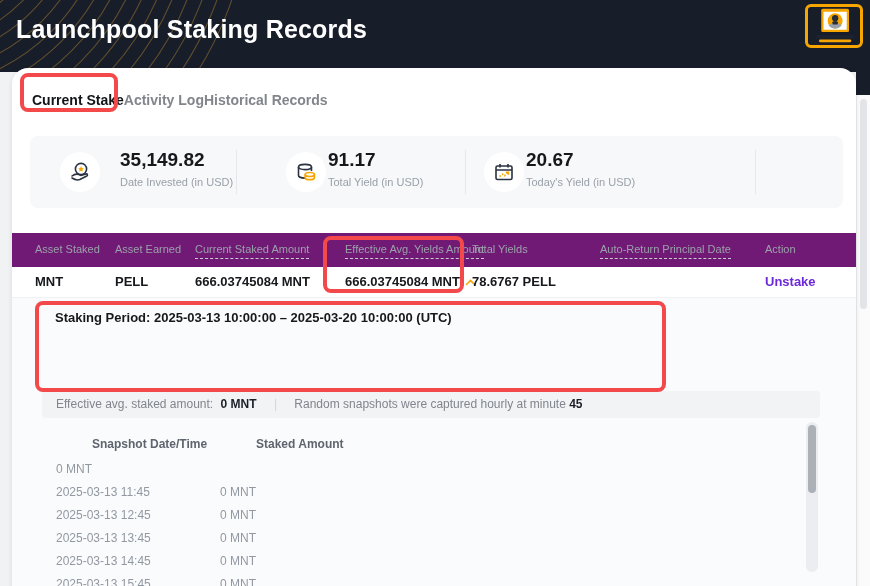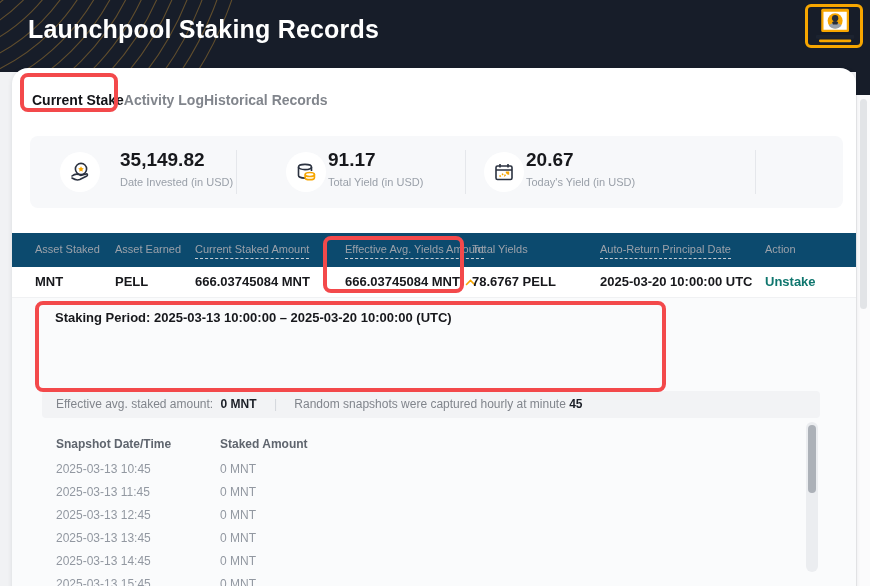--- a/index.html
+++ b/index.html
@@ -3,21 +3,21 @@
 <meta charset="utf-8">
 <style>
   * { margin:0; padding:0; box-sizing:border-box; }
   html,body { background:#e9ebee; }
   body { font-family:"Liberation Sans", sans-serif; }
   .page { position:relative; width:870px; height:586px; overflow:hidden; background:#f1f2f4; }
 
   
   .topbar { position:absolute; left:0; top:0; width:870px; height:72px; background:#171d29; overflow:hidden; }
   .arcs { position:absolute; left:0; top:0; }
-  .topbar h1 { position:absolute; left:28px; top:15px; font-size:25px; font-weight:bold; color:#ffffff; letter-spacing:.2px; }
+  .topbar h1 { position:absolute; left:16px; top:15px; font-size:25px; font-weight:bold; color:#ffffff; letter-spacing:.2px; }
   .notch { position:absolute; right:0; top:72px; width:14px; height:23px; background:#171d29; }
   .pagescroll { position:absolute; right:0; top:95px; width:14px; height:491px; background:#fbfbfc; border-left:1px solid #ececee; }
   .pagescroll .pthumb { position:absolute; left:3px; top:4px; width:7px; height:210px; background:#e2e4e7; border-radius:4px; }
 
   
   .profile-box { position:absolute; right:7px; top:4px; width:58px; height:44px; border:3px solid #f7a600; border-radius:6px; display:flex; align-items:center; justify-content:center; cursor:pointer; }
 
   
   .card { position:absolute; left:12px; top:68px; width:844px; height:540px; background:#ffffff; border-radius:16px 16px 0 0; box-shadow:0 1px 5px rgba(20,25,40,.10); }
 
@@ -27,43 +27,43 @@
   .tab.active { color:#121317; }
 
   
   .stats { position:absolute; left:18px; top:68px; width:813px; height:72px; background:#f7f8fa; border-radius:8px; }
   .stat-icon { position:absolute; top:16px; width:40px; height:40px; background:#ffffff; border-radius:50%; display:flex; align-items:center; justify-content:center; }
   .stat-value { position:absolute; top:13px; font-size:19px; font-weight:bold; color:#17181c; }
   .stat-label { position:absolute; top:40px; font-size:11px; color:#9aa0a9; }
   .stat-div { position:absolute; top:14px; width:1px; height:44px; background:#e5e7eb; }
 
   
-  .thead { position:absolute; left:0px; top:165px; width:844px; height:34px; background:#0c4a6e; }
+  .thead { position:absolute; left:0px; top:165px; width:844px; height:34px; background:#701a75; }
   .th { position:absolute; top:10px; font-size:11px; color:#9ba1aa; white-space:nowrap; }
   .th.dashed { border-bottom:1px dashed #c8ccd2; padding-bottom:3px; }
   .trow { position:absolute; left:0px; top:199px; width:844px; height:30px; }
   .td { position:absolute; top:7px; font-size:13px; font-weight:bold; color:#17181c; white-space:nowrap; }
-  .td .unstake { color:#0f766e; background:none; border:none; font:inherit; cursor:pointer; }
+  .td .unstake { color:#6d28d9; background:none; border:none; font:inherit; cursor:pointer; }
   .chev { display:inline-block; margin-left:5px; cursor:pointer; }
 
   
   .detail { position:absolute; left:0; top:229px; width:844px; height:311px; background:#fafbfc; border-top:1px solid #f0f1f3; }
   .period-title { position:absolute; left:43px; top:12px; font-size:13px; font-weight:bold; color:#17181c; }
   .date-row { position:absolute; left:46px; top:38px; display:flex; gap:15px; }
   .date-pill { font-size:11.5px; font-weight:bold; color:#81858c; padding:6px 9px; border-radius:6px; cursor:pointer; white-space:nowrap; }
   .date-pill.selected { color:#f7a600; background:#fcf1da; }
 
   .info-bar { position:absolute; left:30px; top:93px; width:778px; height:27px; background:#f2f3f5; border-radius:4px; font-size:12px; color:#81858c; line-height:27px; padding-left:14px; white-space:nowrap; }
   .info-bar b { color:#1b1f27; font-weight:bold; }
   .info-bar .sep { color:#d3d6db; margin:0 14px; }
 
   
   .snap { position:absolute; left:44px; top:133px; width:740px; }
   .snap-row { display:grid; grid-template-columns:164px 1fr; height:23px; align-items:center; }
-  .snap-head { font-size:12px; font-weight:bold; color:#5f656e; height:26px; }
+  .snap-head { font-size:12px; font-weight:bold; color:#5f656e; height:26px;margin-left:36px; }
   .snap-row span { font-size:12px; color:#9298a1; white-space:nowrap; }
   .snap-head span { font-size:12px; font-weight:bold; color:#5f656e; }
 
   
   .snap-scroll { position:absolute; left:794px; top:124px; width:12px; height:150px; background:#ebedf0; border-radius:6px; }
   .snap-scroll .thumb { position:absolute; left:2px; top:3px; width:8px; height:68px; background:#acb1b8; border-radius:4px; }
 
   
   .anno { position:absolute; border:4px solid #f3494b; border-radius:8px; pointer-events:none; }
   .anno1 { left:20px; top:73px;  width:98px;  height:39px; }
@@ -174,21 +174,20 @@
     <div class="trow">
       <span class="td" style="left:23px">MNT</span>
       <span class="td" style="left:103px">PELL</span>
       <span class="td" style="left:183px">666.03745084 MNT</span>
       <span class="td" style="left:333px">
         <span>666.03745084 MNT</span><span class="chev"><svg width="11" height="7" viewBox="0 0 11 7">
               <path d="M1.5 5.5 L5.5 1.5 L9.5 5.5" stroke="#f7a600" stroke-width="1.6" fill="none" stroke-linecap="round"></path>
             </svg></span>
       </span>
       <span class="td" style="left:460px">78.6767 PELL</span>
-      <span class="td" style="left:588px">2025-03-20 10:00:00 UTC</span>
       <span class="td" style="left:753px"><button class="unstake">Unstake</button></span>
     </div>
 
     <div class="detail">
       <div class="period-title">Staking Period: 2025-03-13 10:00:00 – 2025-03-20 10:00:00 (UTC)</div>
 
 
       <div class="info-bar">
         <span>Effective avg. staked amount:</span>
         <b style="margin-left:4px">0 MNT</b>
@@ -196,21 +195,20 @@
         <span>Random snapshots were captured hourly at minute</span>
         <b style="">45</b>
       </div>
 
       <div class="snap">
         <div class="snap-row snap-head">
           <span>Snapshot Date/Time</span>
           <span>Staked Amount</span>
         </div>
         <div class="snap-row">
-            <span>2025-03-13 10:45</span>
             <span>0 MNT</span>
           </div>
         <div class="snap-row">
             <span>2025-03-13 11:45</span>
             <span>0 MNT</span>
           </div>
         <div class="snap-row">
             <span>2025-03-13 12:45</span>
             <span>0 MNT</span>
           </div>

